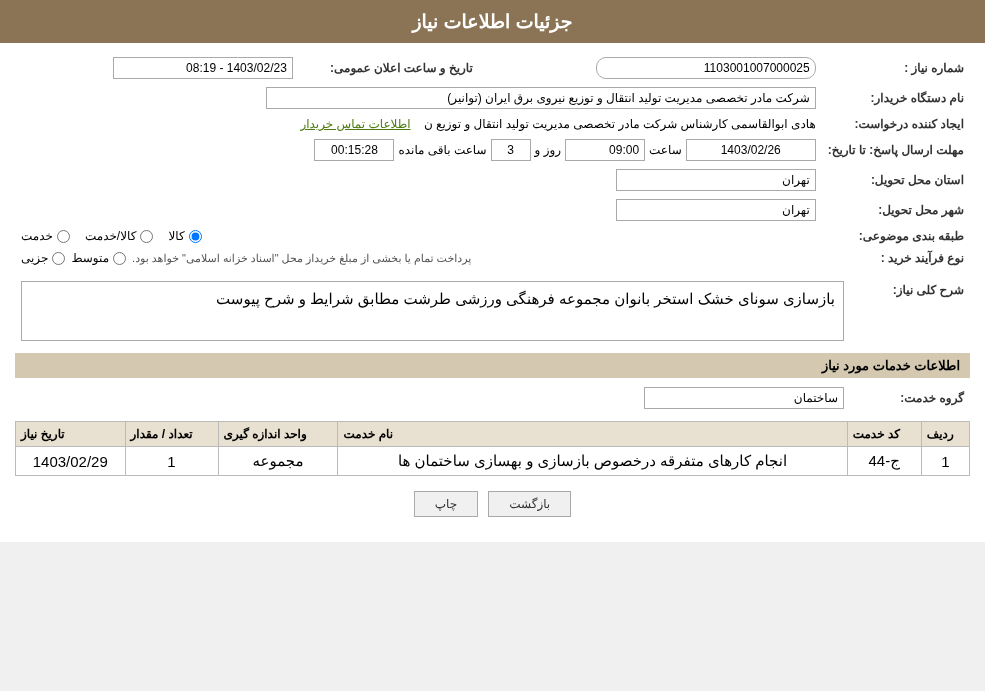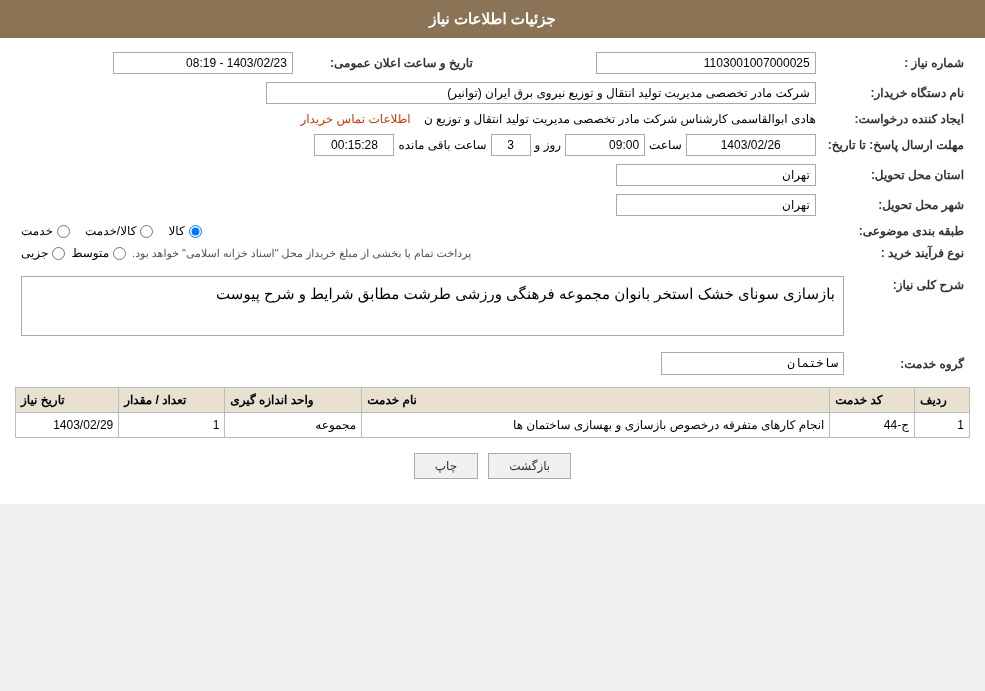--- a/index.html
+++ b/index.html
@@ -12,21 +12,21 @@
     .container {
       width: 985px;
       margin: 0 auto;
       background: #fff;
     }
     .header {
       background: #8B7355;
       color: #fff;
       text-align: center;
       padding: 10px;
-      font-size: 15px;
+      font-size: 19px;
       font-weight: bold;
     }
     .content {
       padding: 10px 15px;
       background: #fff;
     }
     .info-table {
       width: 100%;
       border-collapse: collapse;
       margin-bottom: 8px;
@@ -48,20 +48,21 @@
     }
     .input-box {
       border: 1px solid #aaa;
       padding: 3px 5px;
       background: #fff;
       display: inline-block;
       min-height: 22px;
     }
     .input-wide {
       width: 220px;
+      border-radius: 10px;
     }
     .input-small {
       width: 80px;
     }
     .date-box {
       border: 1px solid #aaa;
       padding: 3px 5px;
       background: #fff;
       display: inline-block;
       width: 130px;
@@ -74,21 +75,22 @@
     }
     .section-title {
       background: #d4c9b0;
       padding: 5px 10px;
       font-weight: bold;
       font-size: 13px;
       margin: 8px 0 5px 0;
       text-align: right;
     }
     .blue-link {
-      color: #c2410c;
+      color: #4d7c0f;
+      text-decoration: underline;
     }
     .radio-group {
       display: flex;
       align-items: center;
       gap: 15px;
       flex-direction: row-reverse;
     }
     .radio-item {
       display: flex;
       align-items: center;
@@ -118,22 +120,22 @@
     .services-table th {
       background: #e8e0d0;
       border: 1px solid #bbb;
       padding: 5px;
       text-align: left;
       font-size: 12px;
     }
     .services-table td {
       border: 1px solid #bbb;
       padding: 5px;
-      text-align: right;
-      font-size: 12px;
+      text-align: center;
+      font-size: 15px;
     }
     .service-name-td {
       text-align: right;
       padding-right: 8px;
     }
     .btn {
       padding: 5px 20px;
       border: 1px solid #aaa;
       cursor: pointer;
       font-size: 12px;
@@ -276,27 +278,28 @@
       <tbody>
           <tr>
         <td class="label-cell" style="vertical-align:top; padding-top:6px;">شرح کلی نیاز:</td>
         <td class="value-cell">
           <div class="description-box">بازسازی سونای خشک استخر بانوان مجموعه فرهنگی ورزشی طرشت مطابق شرایط و شرح پیوست</div>
         </td>
       </tr>
     </tbody>
       </table>
 
+    <div class="section-title">اطلاعات خدمات مورد نیاز</div>
 
     <table class="info-table">
       <tbody>
           <tr>
         <td class="label-cell">گروه خدمت:</td>
         <td class="value-cell">
-          <span class="input-box" style="width:183px;font-family:Liberation Mono, monospace;">ساختمان</span>
+          <span class="input-box" style="width:200px;">ساختمان</span>
         </td>
       </tr>
     </tbody>
       </table>
 
     <table class="services-table">
       <thead>
         <tr>
           <th>ردیف</th>
           <th>کد خدمت</th>

